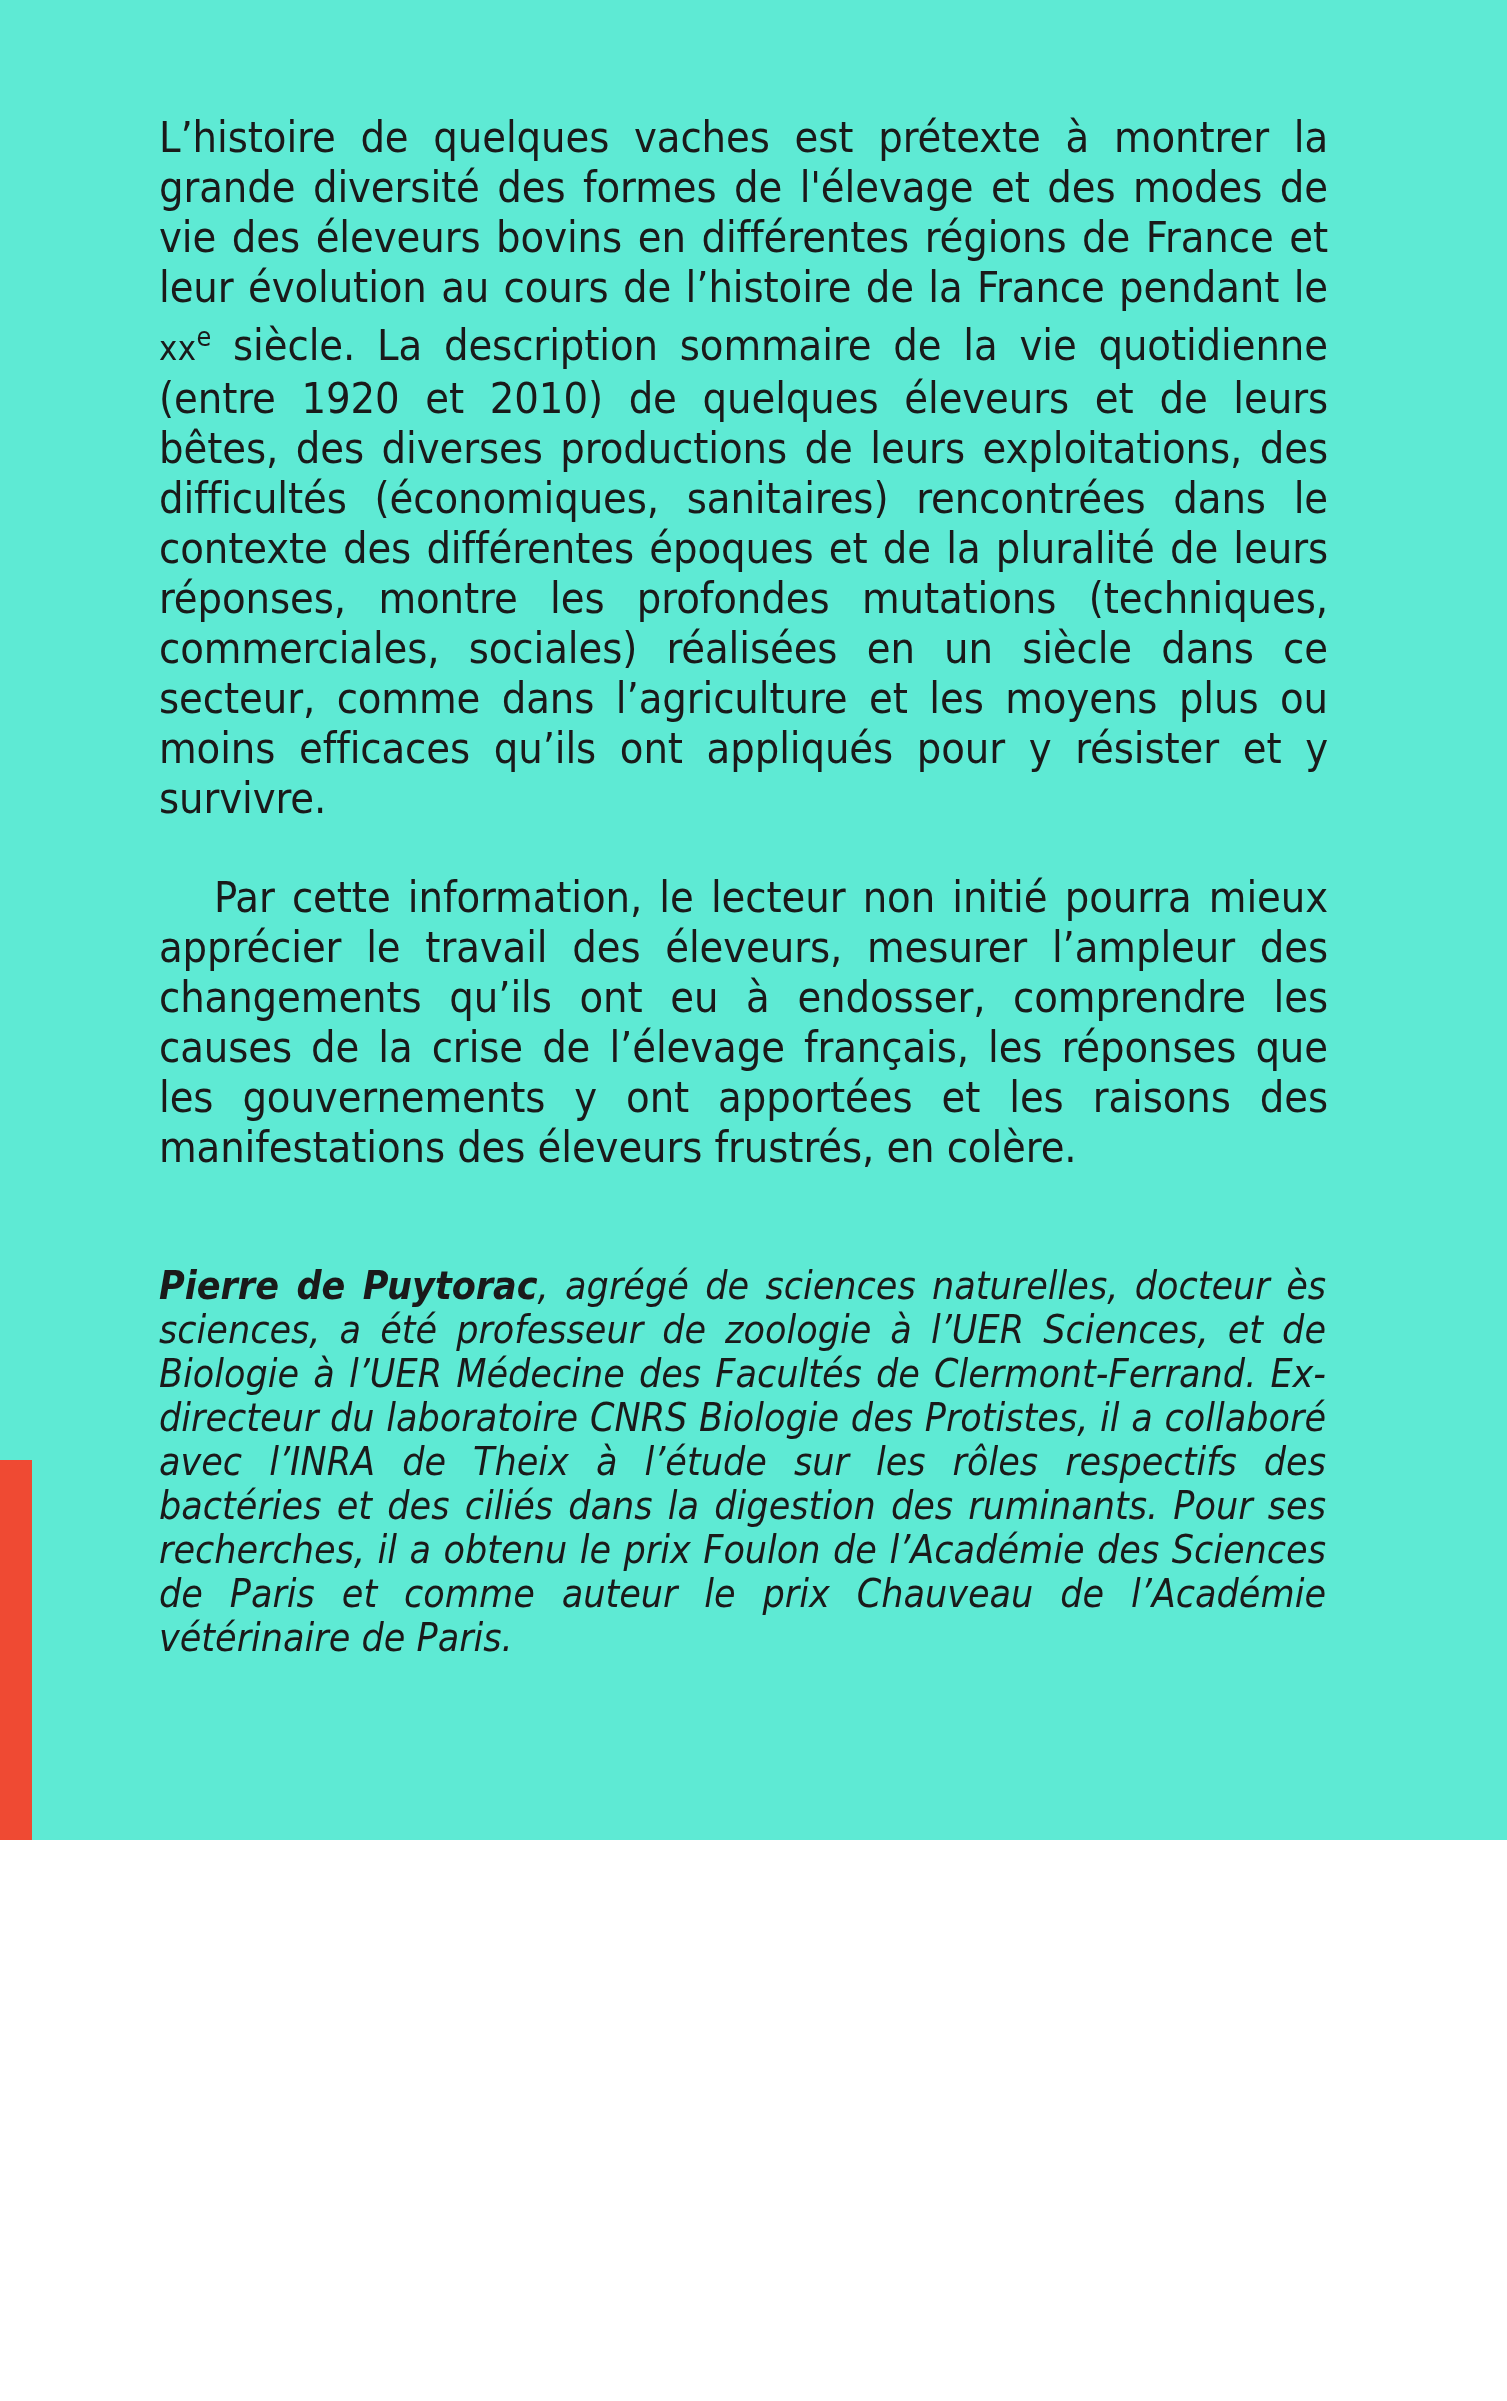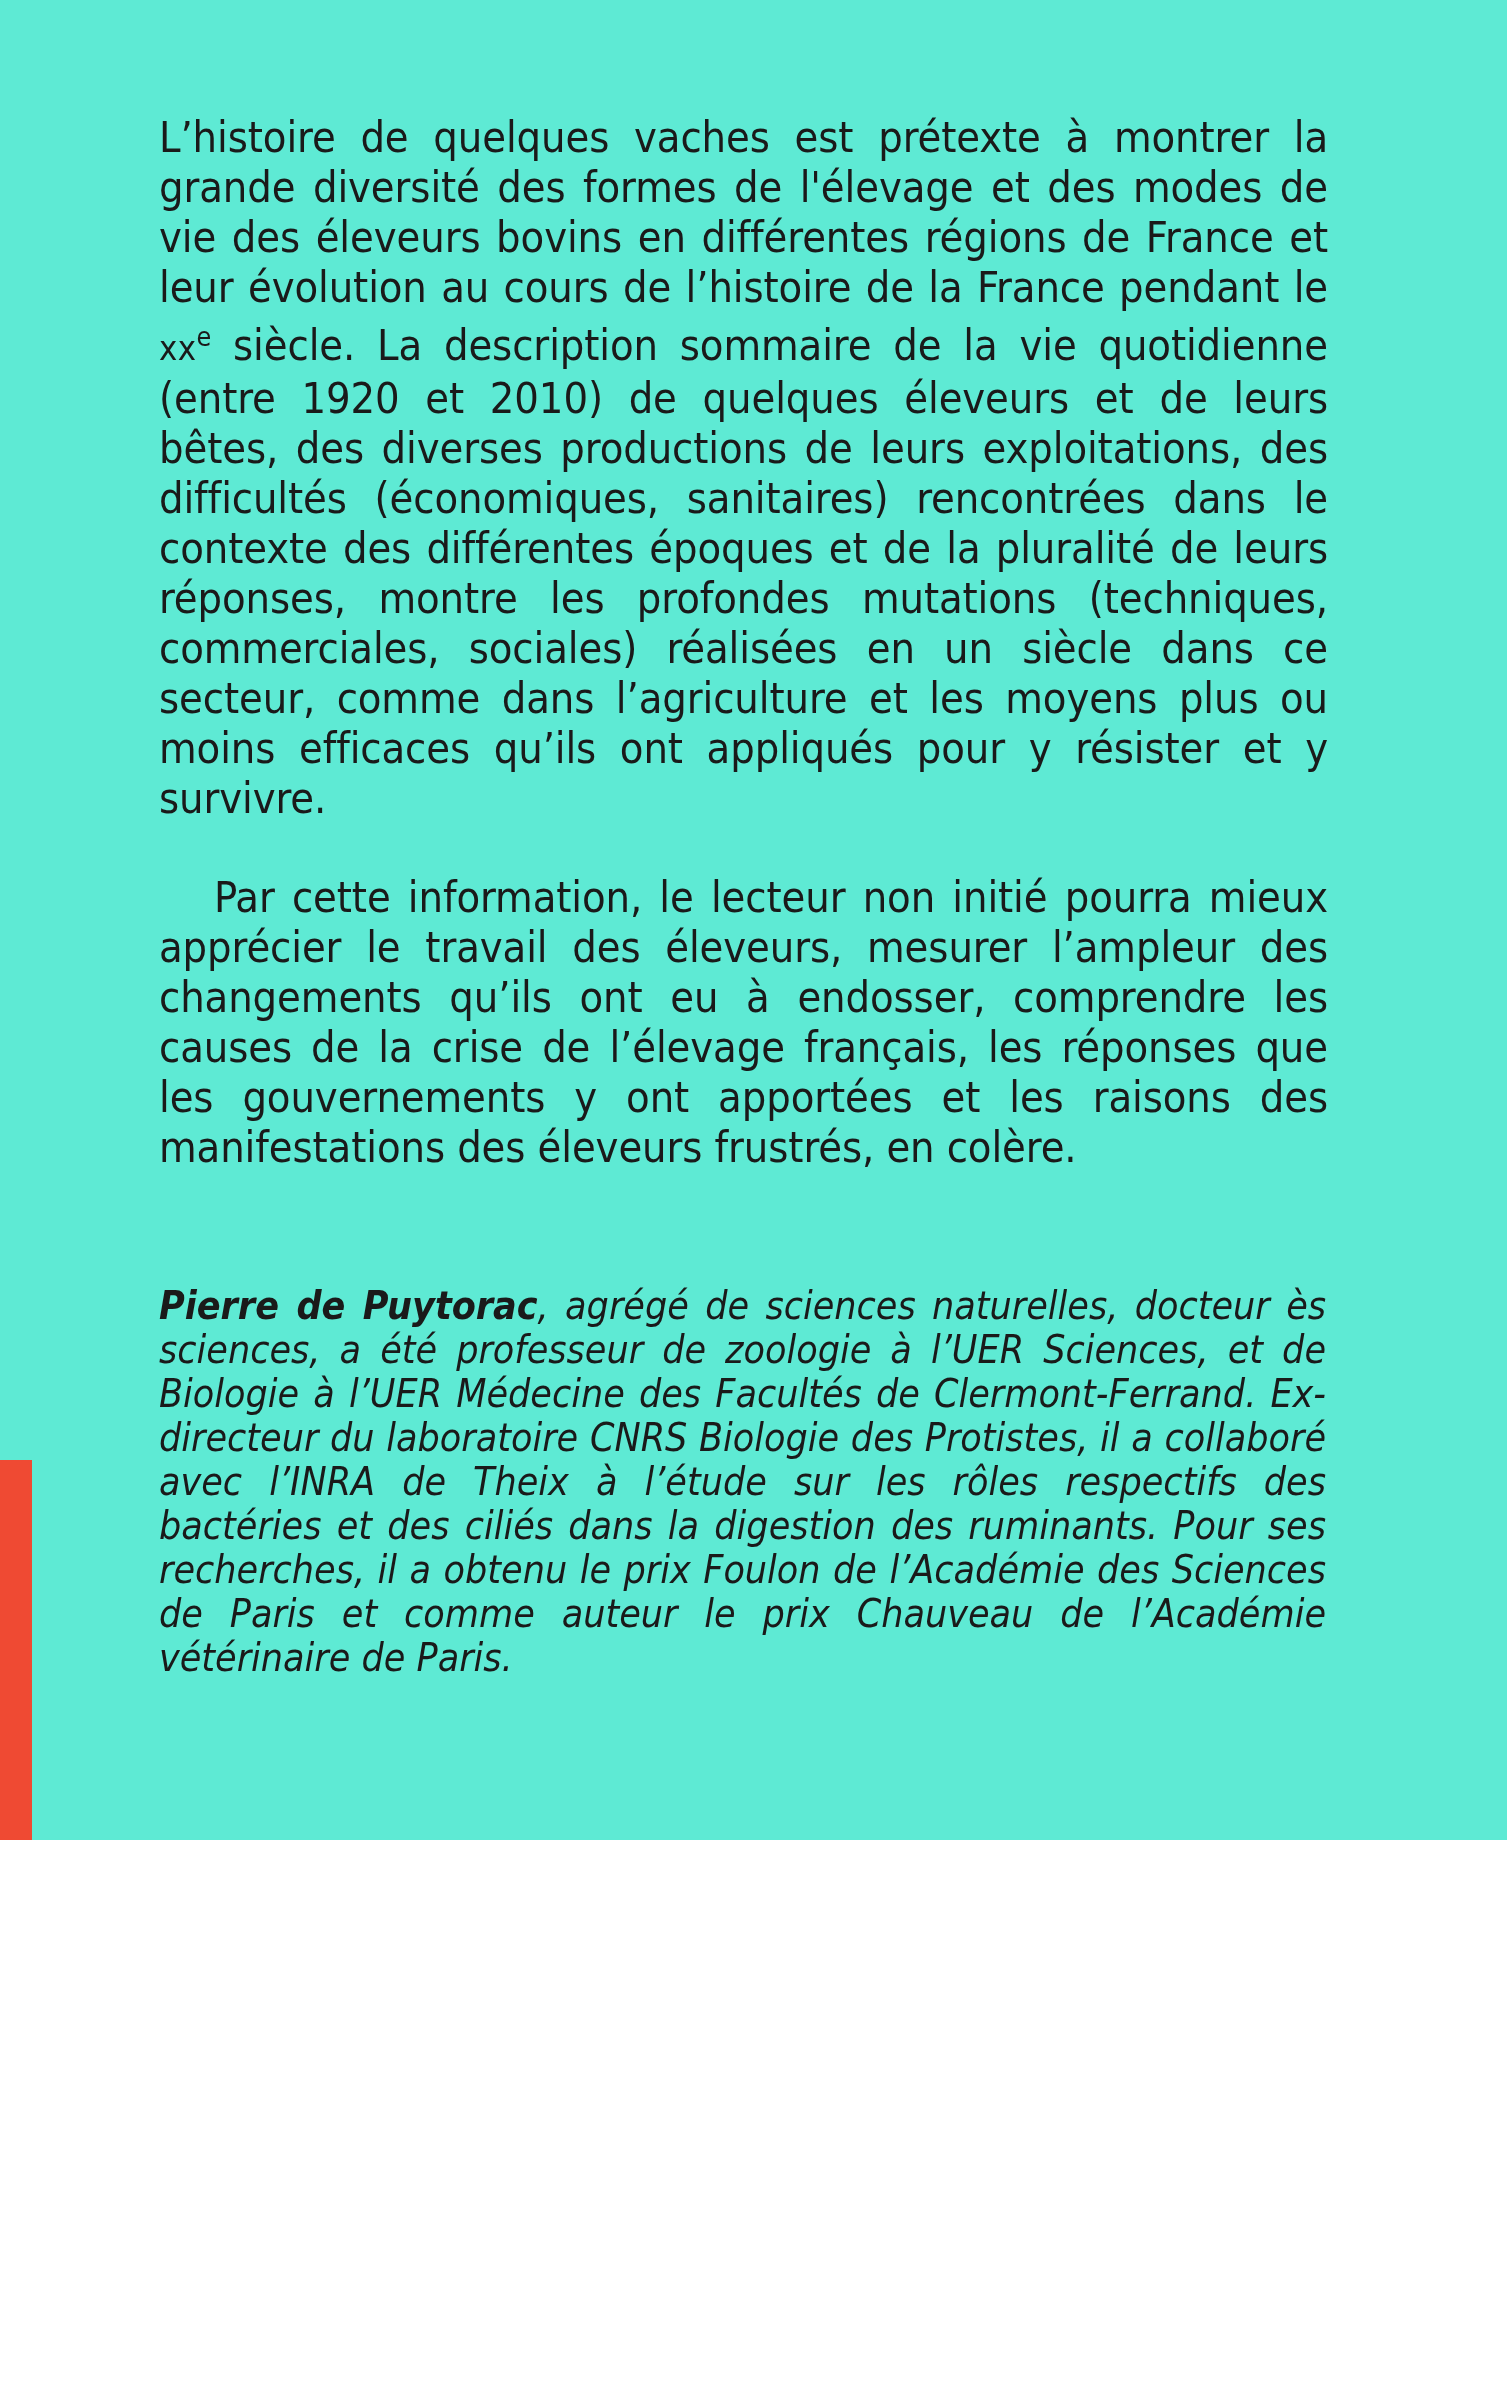--- a/index.html
+++ b/index.html
@@ -61,21 +61,20 @@
     vertical-align: 0.52em;
     letter-spacing: 0;
   }
 
   
   #bio {
     position: absolute;
     left: 159px;
     top: 1264px;
     width: 1167px;
-    margin-top: 20px;
   }
   #bio p {
     margin: 0;
     font-size: 39px;
     line-height: 44px;
     color: #1a1a1a;
     font-style: italic;
     text-align: justify;
     text-justify: inter-word;
     font-stretch: condensed;

